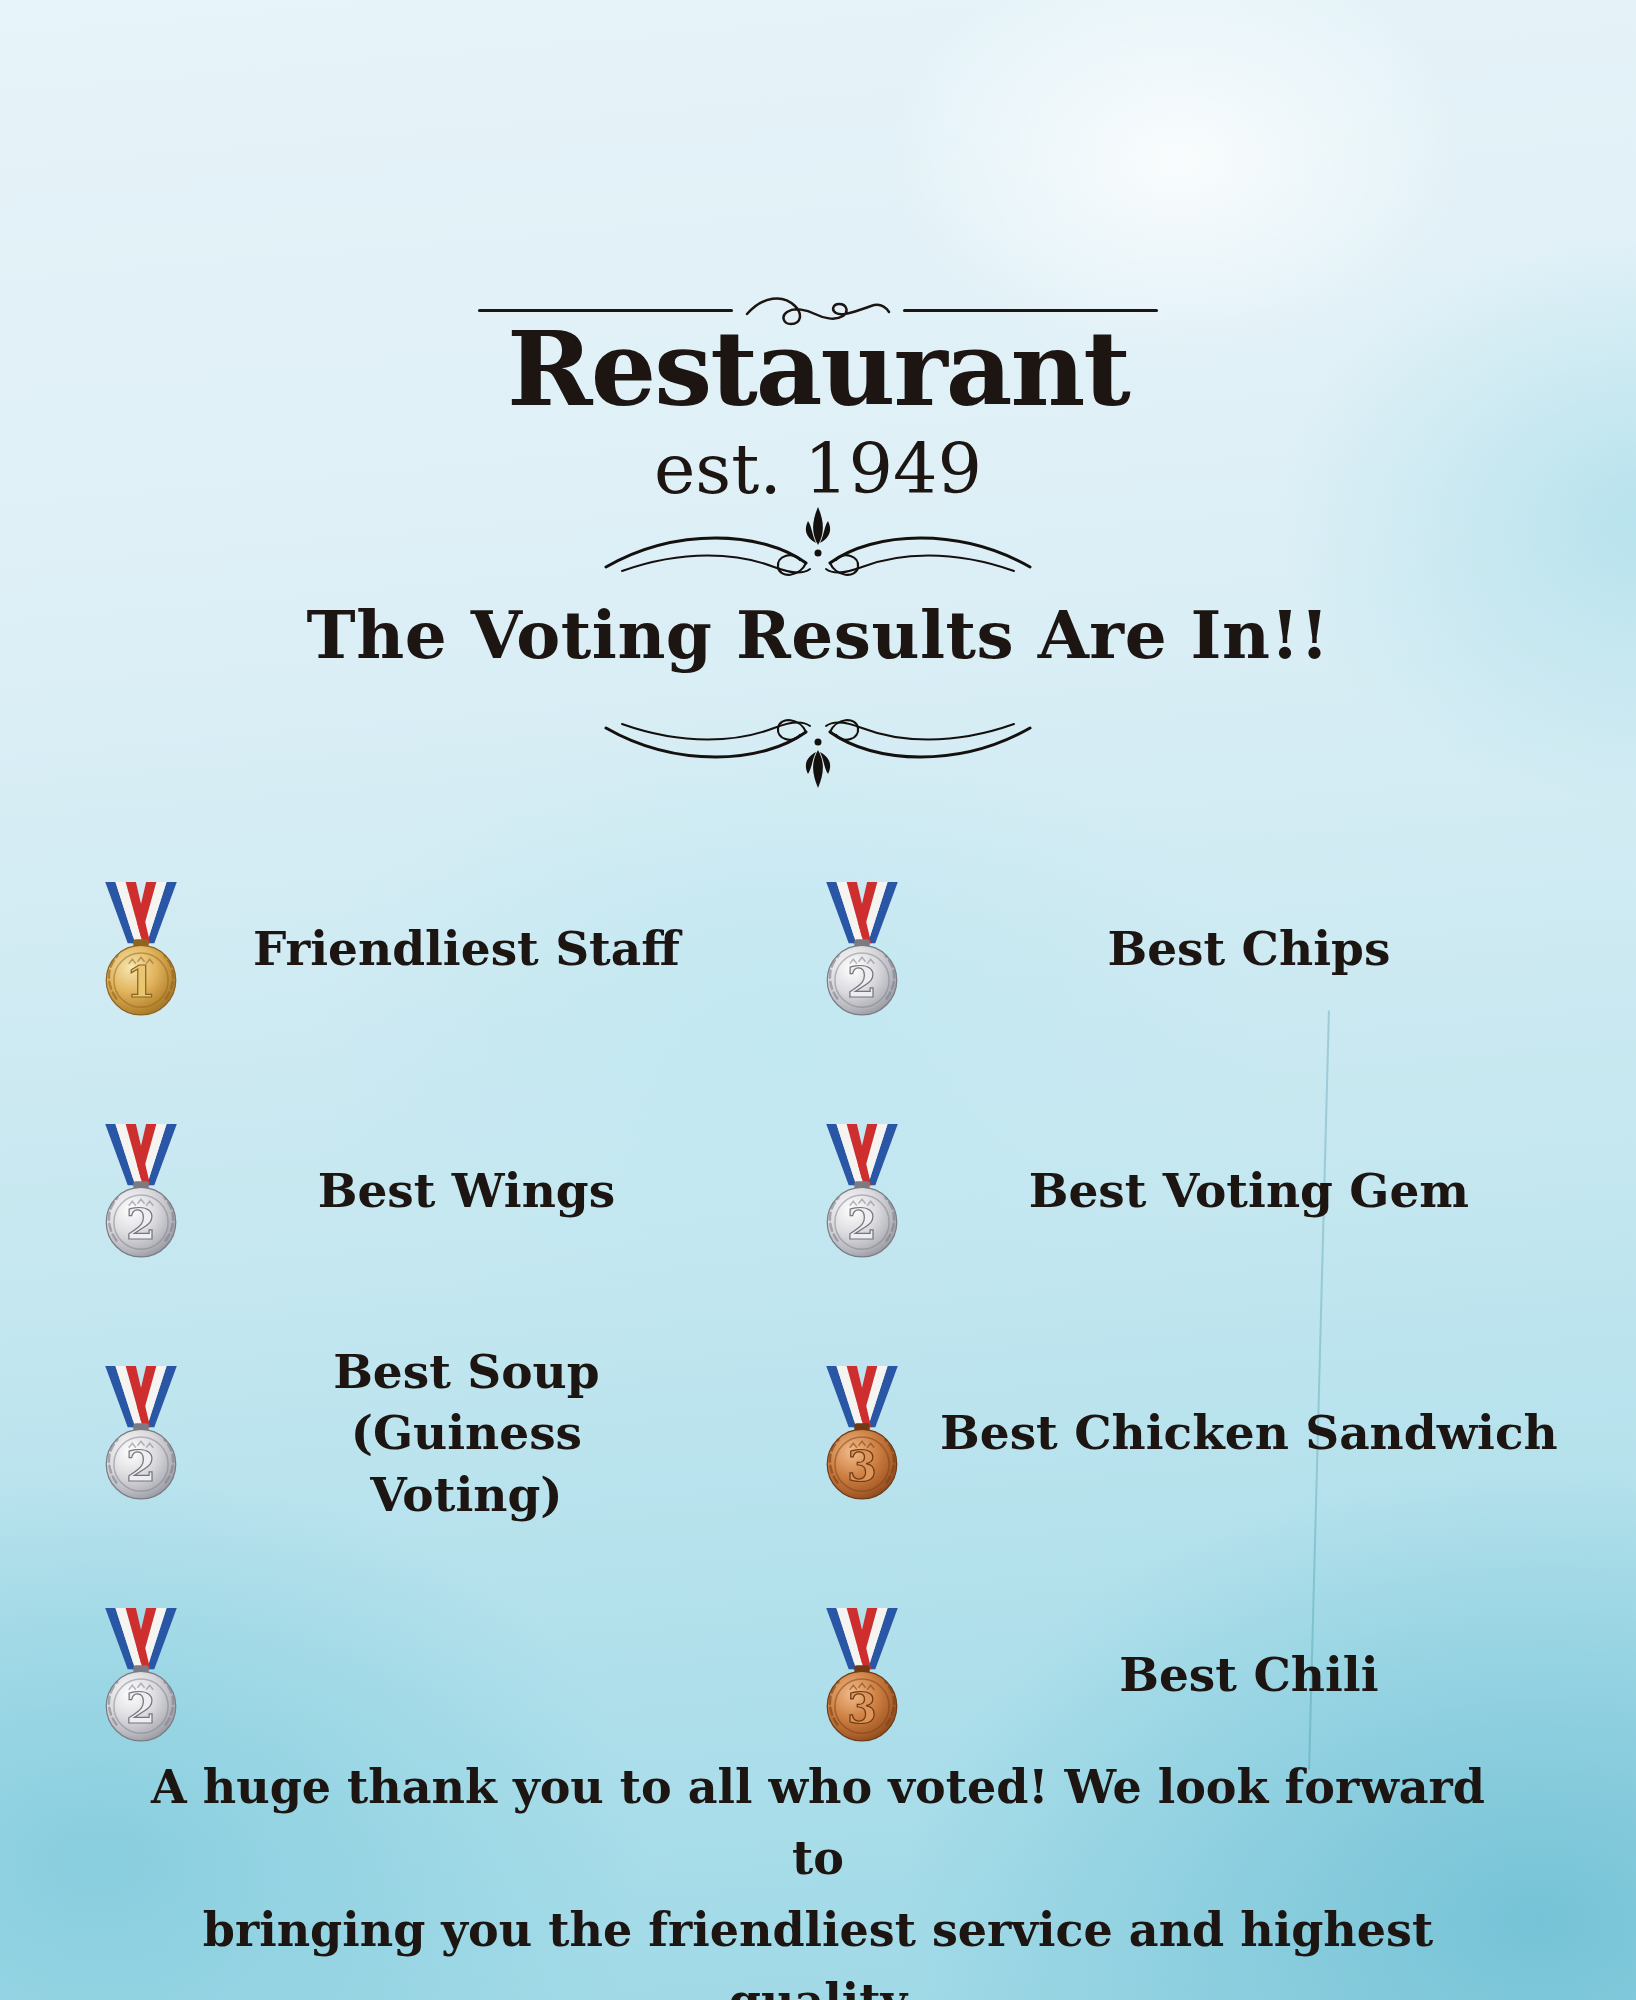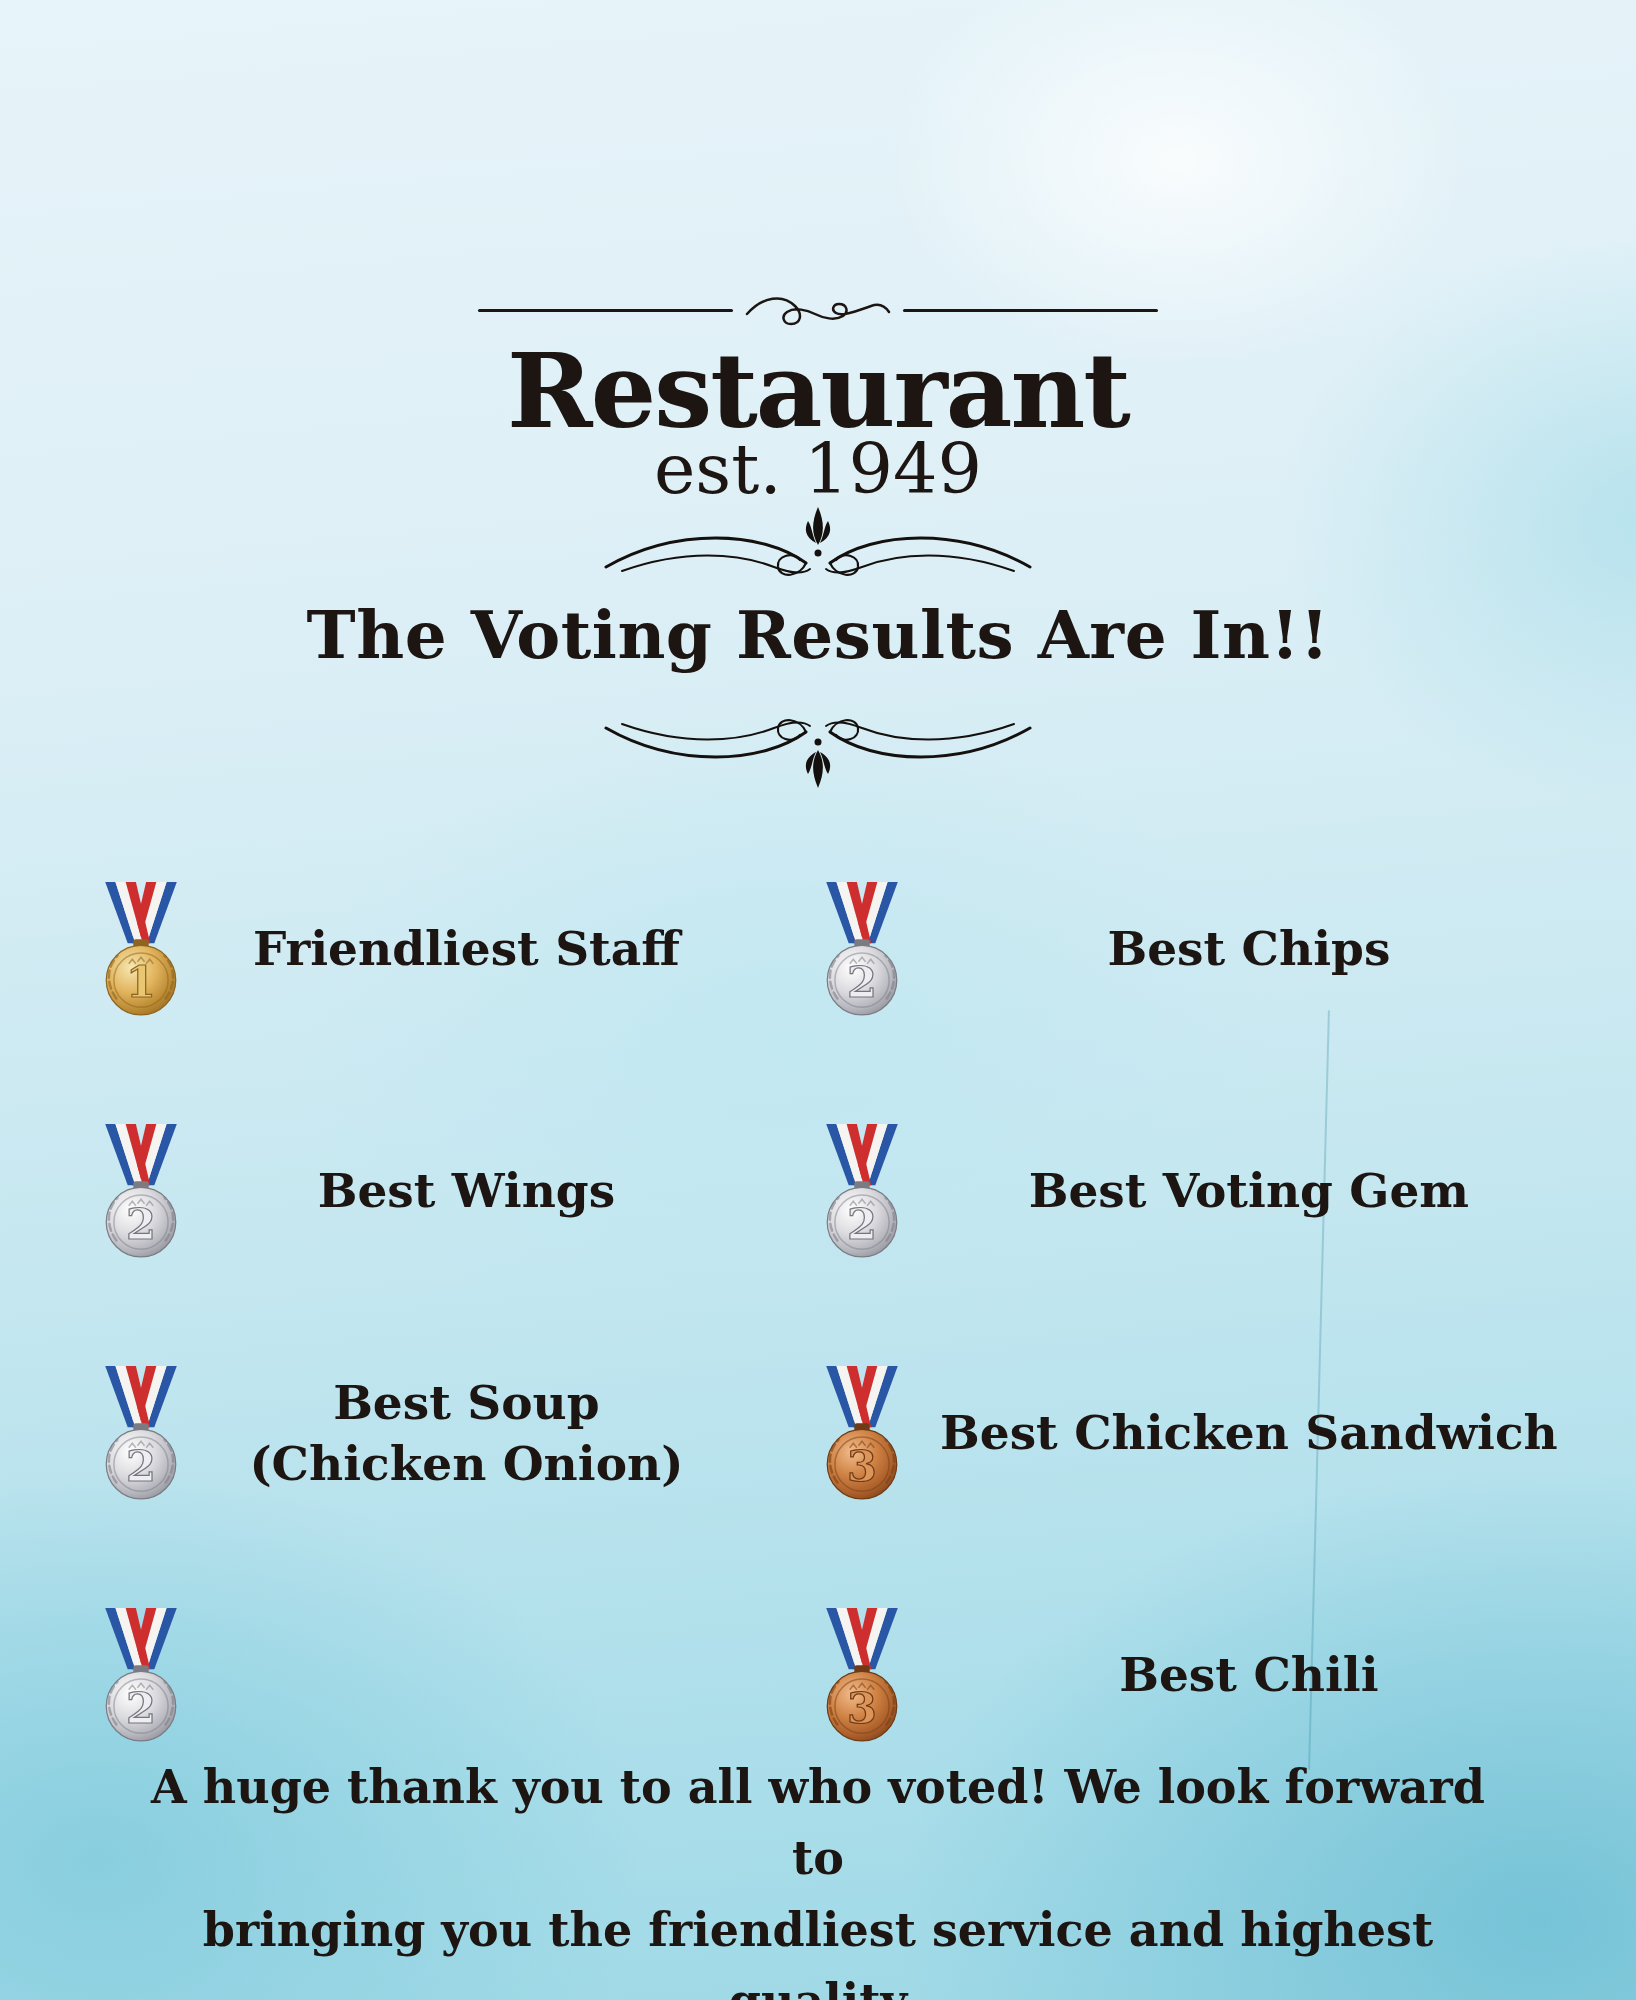--- a/index.html
+++ b/index.html
@@ -23,21 +23,21 @@
     position:absolute;left:1318px;top:1010px;width:2px;height:760px;
     background:rgba(52,138,160,0.30);transform:rotate(1.5deg);border-radius:2px;
   }
   .center-text{position:absolute;left:0;width:100%;text-align:center;}
   .brand-name{top:48px;font-size:185px;font-weight:bold;letter-spacing:-4px;line-height:1.1;}
   .divider{
     position:absolute;top:288px;left:50%;transform:translateX(-50%);
     width:680px;display:flex;align-items:center;gap:10px;
   }
   .divider .rule{flex:1;height:3px;background:#1c1512;border-radius:2px;}
-  .brand-sub{top:312px;font-size:103px;font-weight:bold;letter-spacing:-2px;line-height:1.1;margin-top:22px;}
+  .brand-sub{top:312px;font-size:103px;font-weight:bold;letter-spacing:-2px;line-height:1.1;}
   .brand-est{top:428px;font-size:70px;font-weight:normal;}
   .flourish{position:absolute;left:50%;transform:translateX(-50%);width:440px;height:92px;}
   .flourish.top{top:503px;}
   .flourish.bottom{top:700px;transform:translateX(-50%) scaleY(-1);}
   .heading{top:596px;font-size:66px;font-weight:bold;letter-spacing:0.5px;}
   .awards{
     position:absolute;top:828px;left:95px;right:70px;
     display:grid;grid-template-columns:49% 51%;grid-auto-rows:242px;
   }
   .cell{display:flex;align-items:center;gap:24px;}
@@ -258,21 +258,21 @@
       <circle cx="45" cy="96" r="34" fill="url(#medal-grad-4)" stroke="#7b7b84" stroke-width="1.2"></circle>
       <circle cx="45" cy="96" r="26.5" fill="none" stroke="#80808a" stroke-width="1.5" opacity="0.5"></circle>
       <path d="M21,114 C 11,100 11,84 22,72" fill="none" stroke="#80808a" stroke-width="2.4" opacity="0.6" stroke-dasharray="7 4" stroke-linecap="round"></path>
       <path d="M69,114 C 79,100 79,84 68,72" fill="none" stroke="#80808a" stroke-width="2.4" opacity="0.6" stroke-dasharray="7 4" stroke-linecap="round"></path>
       <path d="M33,80 l3.5,-4.5 3.5,4.5 M41.5,78 l3.5,-4.5 3.5,4.5 M50,80 l3.5,-4.5 3.5,4.5" fill="none" stroke="#80808a" stroke-width="1.5" opacity="0.55"></path>
       <text x="45" y="112" text-anchor="middle" font-family="'DejaVu Serif',serif" font-size="42" font-weight="bold" fill="#eeeef2" stroke="#75757e" stroke-width="1.2">2</text>
     </g>
   </svg></span>
       <div class="label">
         <div>Best Soup</div>
-        <div>(Chicken Onion)</div>
+        <div>(Guiness Voting)</div>
       </div>
     </div>
 
     <div class="cell right">
       <span class="medal">
   <svg viewBox="0 0 90 132" width="92" height="135">
     <defs>
       <radialGradient id="medal-grad-5" cx="36%" cy="32%" r="78%">
         <stop offset="0%" stop-color="#f2bc8c"></stop>
         <stop offset="45%" stop-color="#cf8244"></stop>

